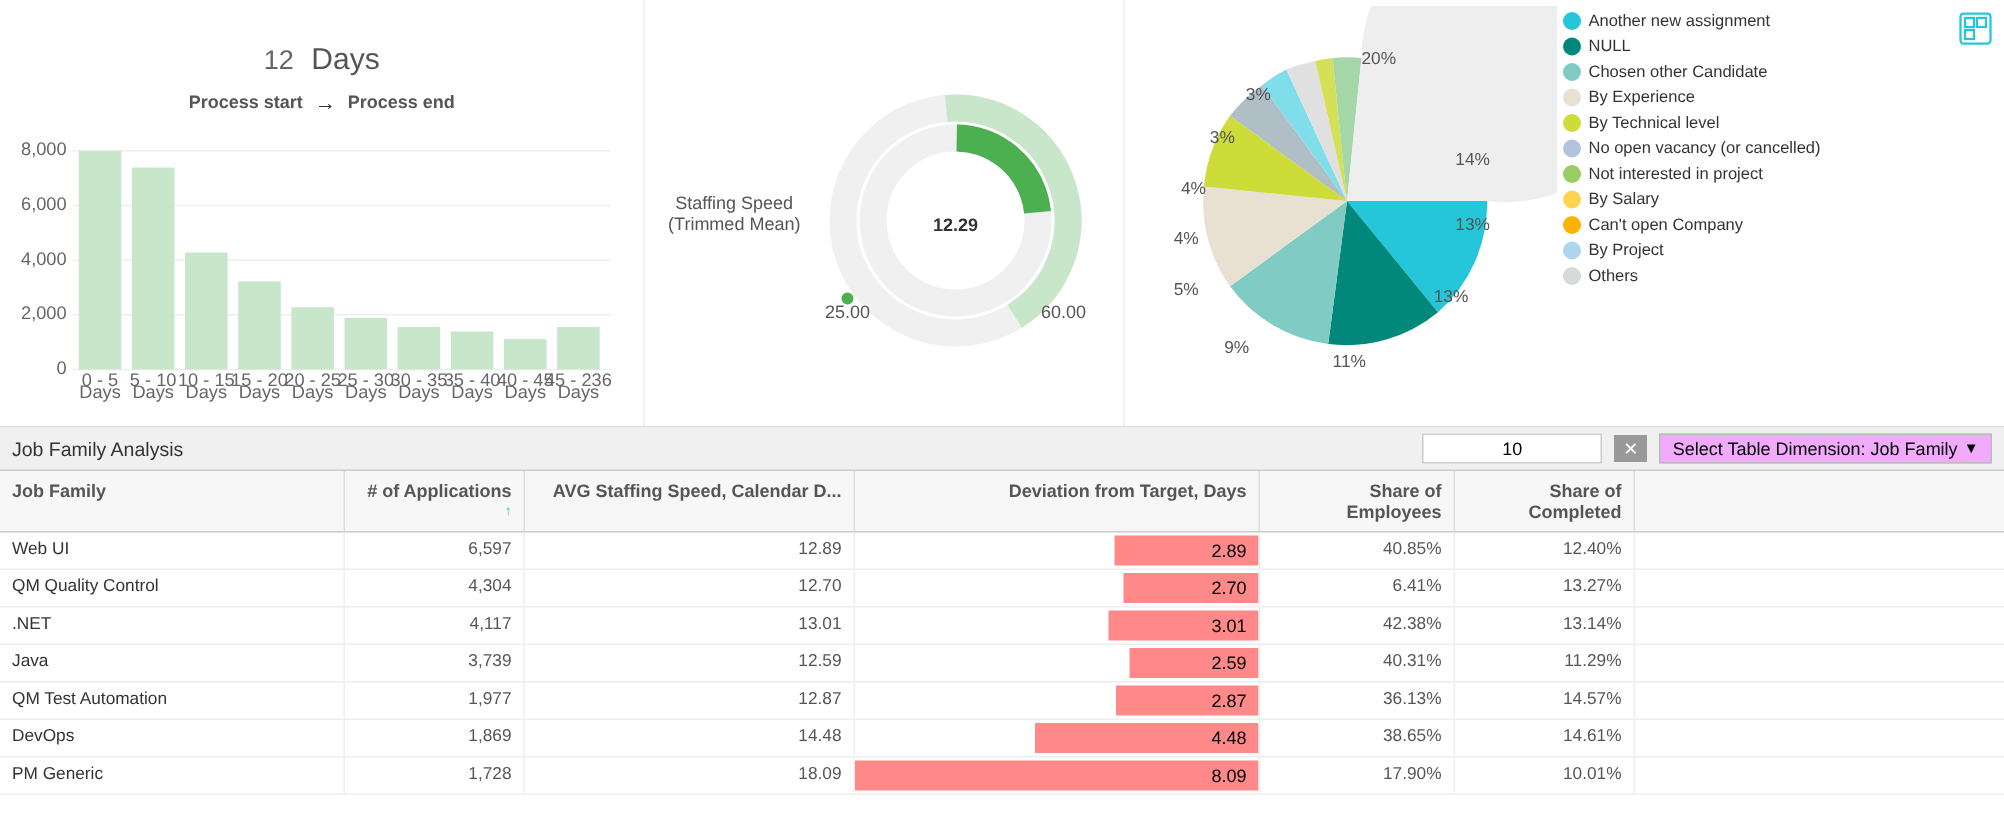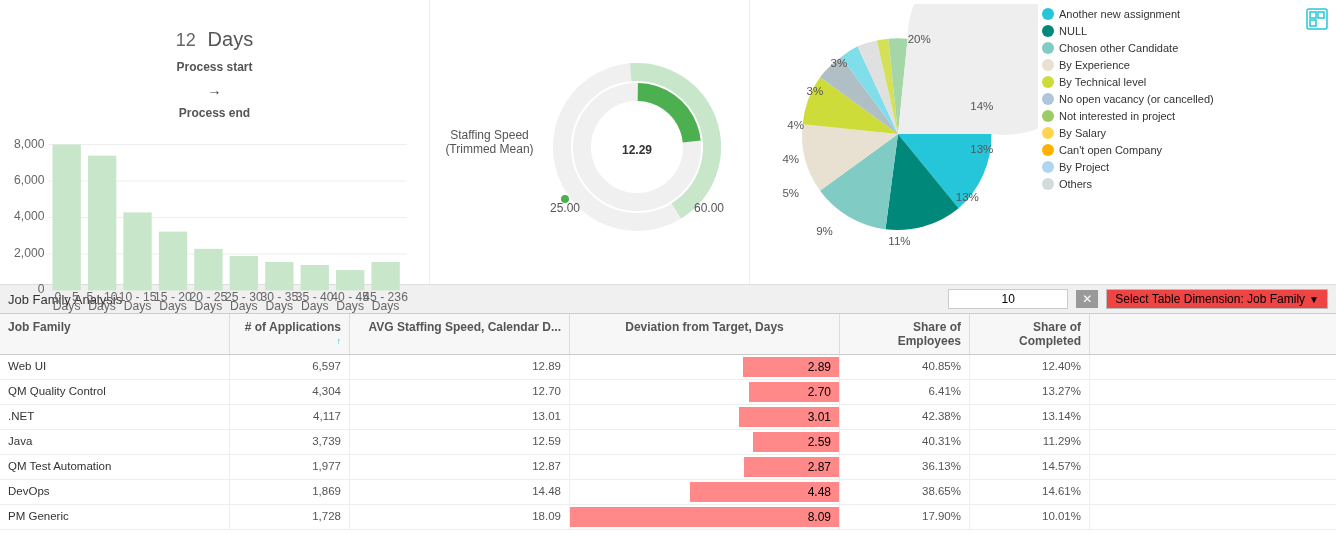--- a/index.html
+++ b/index.html
@@ -5,21 +5,21 @@
     * { box-sizing: border-box; margin: 0; padding: 0; font-family: Arial, sans-serif; font-size: 12px; }
     body { background: #fff; width: 1336px; height: 550px; overflow: hidden; }
 
     .top-section { display: flex; height: 285px; border-bottom: 1px solid #ddd; }
 
     
     .left-panel { width: 430px; padding: 8px 12px; border-right: 1px solid #eee; }
     .panel-title { font-size: 12px; font-weight: bold; color: #555; text-align: center; margin-bottom: 4px; }
     .big-number { font-size: 42px; font-weight: bold; color: #333; text-align: center; }
     .big-number span { font-size: 18px; font-weight: normal; color: #666; }
-    .process-flow { display: flex; align-items: center; justify-content: center; gap: 8px; font-size: 12px; font-weight: bold; color: #555; margin-bottom: 8px; flex-direction: column; }
+    .process-flow { display: flex; align-items: center; justify-content: center; gap: 8px; font-size: 12px; font-weight: bold; color: #555; margin-bottom: 8px; }
     .arrow { color: #333; font-size: 14px; }
     .bar-chart { position: relative; width: 100%; height: 190px; }
     .bar-chart svg { width: 100%; height: 100%; }
 
     
     .middle-panel { width: 320px; padding: 8px 12px; border-right: 1px solid #eee; display: flex; flex-direction: row; align-items: center; }
     .gauge-title { font-size: 12px; color: #555; text-align: center; margin-bottom: 8px; }
     .gauge-container { position: relative; width: 200px; height: 200px; margin-top: 10px; }
 
     
@@ -30,27 +30,27 @@
     .legend-item { display: flex; align-items: center; gap: 5px; margin-bottom: 5px; cursor: pointer; }
     .legend-dot { width: 12px; height: 12px; border-radius: 50%; flex-shrink: 0; }
     .legend-label { font-size: 11px; color: #333; }
 
     
     .bottom-section { height: 265px; overflow: hidden; }
     .table-header-row { display: flex; align-items: center; background: #f0f0f0; padding: 4px 8px; gap: 8px; border-bottom: 1px solid #ccc; }
     .table-title { font-size: 13px; font-weight: normal; color: #333; flex: 1; }
     .table-filter-input { border: 1px solid #ccc; padding: 2px 6px; width: 120px; font-size: 12px; text-align: center; }
     .table-clear-btn { background: #999; color: #fff; border: none; padding: 2px 6px; cursor: pointer; font-size: 12px; }
-    .table-dimension { background: #ef4444; border: 1px solid #bbb; padding: 2px 8px; font-size: 12px; cursor: pointer; display: flex; align-items: center; gap: 4px; }
+    .table-dimension { background: #f0abfc; border: 1px solid #bbb; padding: 2px 8px; font-size: 12px; cursor: pointer; display: flex; align-items: center; gap: 4px; }
     .table-col-headers { display: flex; background: #f7f7f7; border-bottom: 1px solid #ccc; }
     .col-header { padding: 6px 8px; font-weight: bold; color: #555; border-right: 1px solid #ddd; font-size: 11px; }
     .col-job { width: 230px; }
     .col-apps { width: 120px; text-align: right; }
     .col-avg { width: 220px; text-align: right; }
-    .col-dev { width: 270px; text-align: center; }
+    .col-dev { width: 270px; text-align: right; }
     .col-share-emp { width: 130px; text-align: right; }
     .col-share-comp { width: 120px; text-align: right; }
     .table-body { overflow-y: auto; height: 195px; }
     .table-row { display: flex; border-bottom: 1px solid #eee; }
     .cell { padding: 5px 8px; border-right: 1px solid #eee; font-size: 11.5px; overflow: hidden; text-overflow: ellipsis; white-space: nowrap; }
     .cell-job { width: 230px; color: #333; }
     .cell-apps { width: 120px; text-align: right; color: #555; }
     .cell-avg { width: 220px; text-align: right; color: #555; }
     .cell-dev { width: 270px; text-align: right; position: relative; }
     .cell-share-emp { width: 130px; text-align: right; color: #555; }

